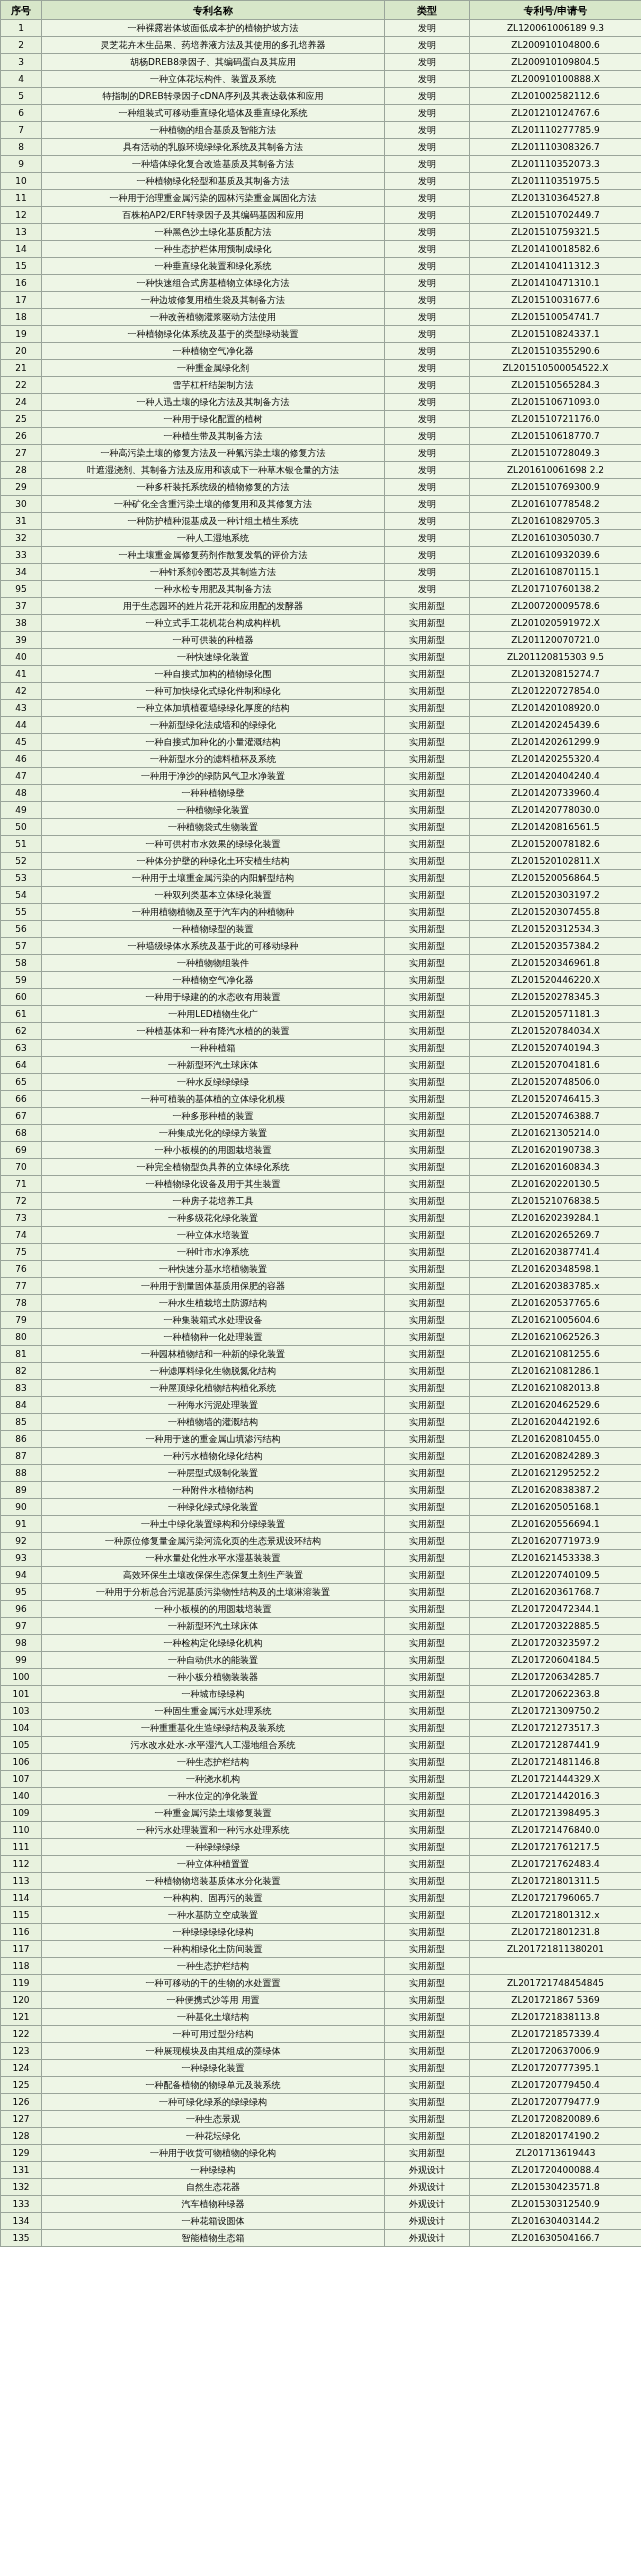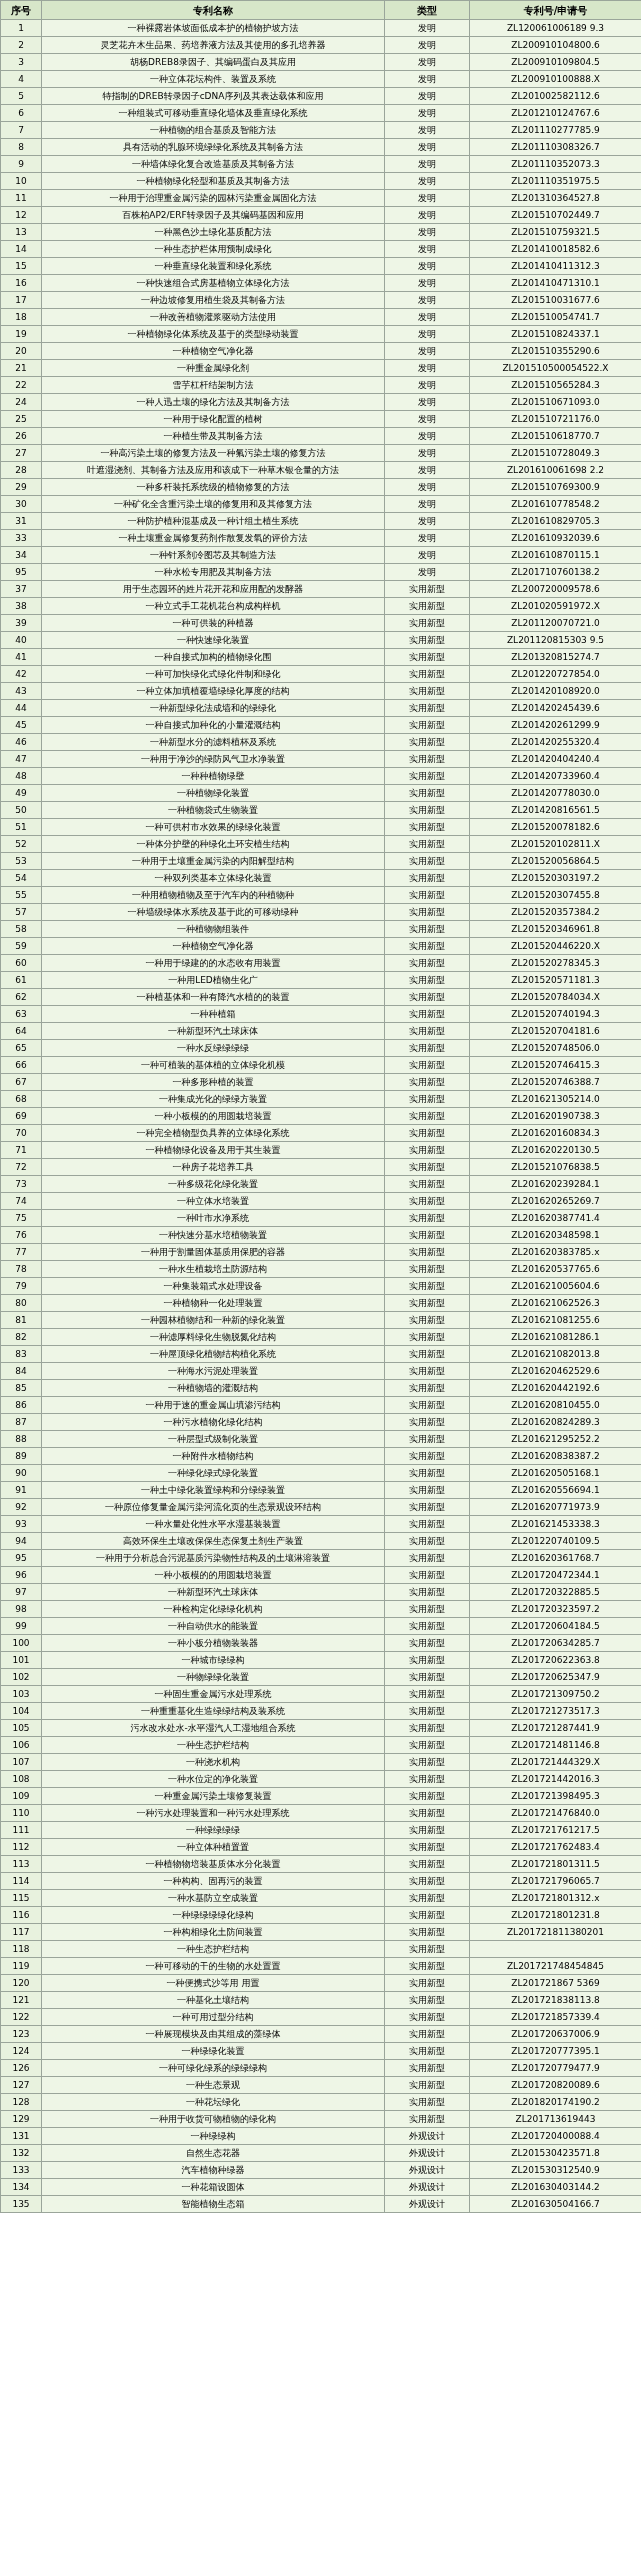--- a/index.html
+++ b/index.html
@@ -212,20 +212,26 @@
           <td class="type">发明</td>
           <td class="num">ZL201610778548.2</td>
         </tr>
         <tr>
           <td class="no">31</td>
           <td class="name">一种防护植种混基成及一种计组土植生系统</td>
           <td class="type">发明</td>
           <td class="num">ZL201610829705.3</td>
         </tr>
         <tr>
+          <td class="no">32</td>
+          <td class="name">一种人工湿地系统</td>
+          <td class="type">发明</td>
+          <td class="num">ZL201610305030.7</td>
+        </tr>
+        <tr>
           <td class="no">33</td>
           <td class="name">一种土壤重金属修复药剂作散复发氧的评价方法</td>
           <td class="type">发明</td>
           <td class="num">ZL201610932039.6</td>
         </tr>
         <tr>
           <td class="no">34</td>
           <td class="name">一种针系剂冷图芯及其制造方法</td>
           <td class="type">发明</td>
           <td class="num">ZL201610870115.1</td>
@@ -344,20 +350,26 @@
           <td class="type">实用新型</td>
           <td class="num">ZL201520303197.2</td>
         </tr>
         <tr>
           <td class="no">55</td>
           <td class="name">一种用植物植物及至于汽车内的种植物种</td>
           <td class="type">实用新型</td>
           <td class="num">ZL201520307455.8</td>
         </tr>
         <tr>
+          <td class="no">56</td>
+          <td class="name">一种植物绿型的装置</td>
+          <td class="type">实用新型</td>
+          <td class="num">ZL201520312534.3</td>
+        </tr>
+        <tr>
           <td class="no">57</td>
           <td class="name">一种墙级绿体水系统及基于此的可移动绿种</td>
           <td class="type">实用新型</td>
           <td class="num">ZL201520357384.2</td>
         </tr>
         <tr>
           <td class="no">58</td>
           <td class="name">一种植物物组装件</td>
           <td class="type">实用新型</td>
           <td class="num">ZL201520346961.8</td>
@@ -614,26 +626,20 @@
           <td class="type">实用新型</td>
           <td class="num">ZL201720634285.7</td>
         </tr>
         <tr>
           <td class="no">101</td>
           <td class="name">一种城市绿绿构</td>
           <td class="type">实用新型</td>
           <td class="num">ZL201720622363.8</td>
         </tr>
         <tr>
-          <td class="no">102</td>
-          <td class="name">一种物绿绿化装置</td>
-          <td class="type">实用新型</td>
-          <td class="num">ZL201720625347.9</td>
-        </tr>
-        <tr>
           <td class="no">103</td>
           <td class="name">一种固生重金属污水处理系统</td>
           <td class="type">实用新型</td>
           <td class="num">ZL201721309750.2</td>
         </tr>
         <tr>
           <td class="no">104</td>
           <td class="name">一种重重基化生造绿绿结构及装系统</td>
           <td class="type">实用新型</td>
           <td class="num">ZL201721273517.3</td>
@@ -650,21 +656,21 @@
           <td class="type">实用新型</td>
           <td class="num">ZL201721481146.8</td>
         </tr>
         <tr>
           <td class="no">107</td>
           <td class="name">一种浇水机构</td>
           <td class="type">实用新型</td>
           <td class="num">ZL201721444329.X</td>
         </tr>
         <tr>
-          <td class="no">108</td>
+          <td class="no">140</td>
           <td class="name">一种水位定的净化装置</td>
           <td class="type">实用新型</td>
           <td class="num">ZL201721442016.3</td>
         </tr>
         <tr>
           <td class="no">109</td>
           <td class="name">一种重金属污染土壤修复装置</td>
           <td class="type">实用新型</td>
           <td class="num">ZL201721398495.3</td>
         </tr>
@@ -750,20 +756,26 @@
           <td class="no">123</td>
           <td class="name">一种展现模块及由其组成的藻绿体</td>
           <td class="type">实用新型</td>
           <td class="num">ZL201720637006.9</td>
         </tr>
         <tr>
           <td class="no">124</td>
           <td class="name">一种绿绿化装置</td>
           <td class="type">实用新型</td>
           <td class="num">ZL201720777395.1</td>
+        </tr>
+        <tr>
+          <td class="no">125</td>
+          <td class="name">一种配备植物的物绿单元及装系统</td>
+          <td class="type">实用新型</td>
+          <td class="num">ZL201720779450.4</td>
         </tr>
         <tr>
           <td class="no">126</td>
           <td class="name">一种可绿化绿系的绿绿绿构</td>
           <td class="type">实用新型</td>
           <td class="num">ZL201720779477.9</td>
         </tr>
         <tr>
           <td class="no">127</td>
           <td class="name">一种生态景观</td>

